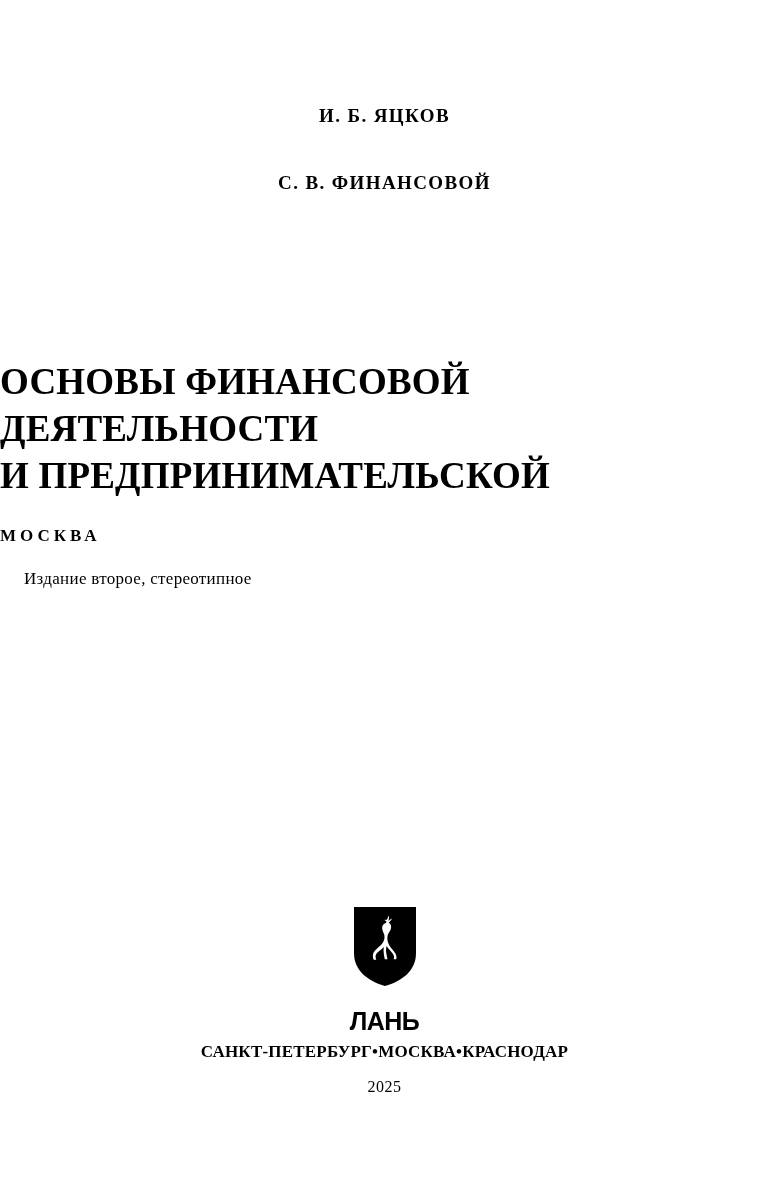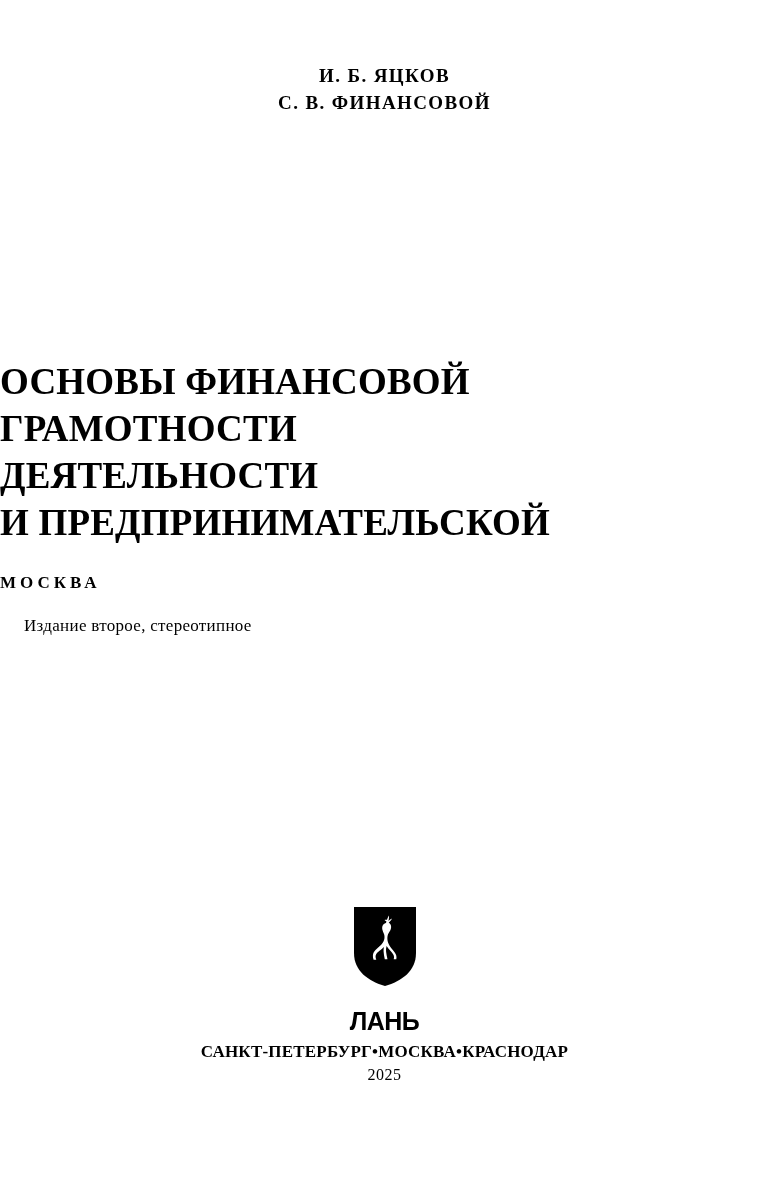--- a/index.html
+++ b/index.html
@@ -26,20 +26,21 @@
     text-align: center;
     font-family: "Liberation Serif", serif;
     font-weight: bold;
     font-size: 19px;
     letter-spacing: 1.4px;
     line-height: 27px;
   }
   .authors .author-line {
     display: block;
     white-space: nowrap;
+    margin-top: 40px;
   }
 
   .title-block {
     position: absolute;
     top: 358px;
     left: 0;
     width: 100%;
   }
   .main-title {
     font-family: "Liberation Serif", serif;
@@ -99,42 +100,41 @@
   .cities {
     margin-top: 8px;
     font-family: "Liberation Serif", serif;
     font-weight: bold;
     font-size: 17px;
     letter-spacing: 0.2px;
     text-align: center;
   }
 
   .year {
-    margin-top: 4px;
+    margin-top: 16px;
     font-family: "Liberation Serif", serif;
     font-weight: normal;
     font-size: 16px;
     letter-spacing: 0.5px;
     text-align: center;
   }
 </style>
 </head>
 <body>
 
 <div class="page">
 
   <div class="authors">
     <span class="author-line">И. Б. ЯЦКОВ</span>
     <span class="author-line">С. В. ФИНАНСОВОЙ</span>
   </div>
 
   <div class="title-block">
     <h1 class="main-title">
       <span class="tline">ОСНОВЫ ФИНАНСОВОЙ</span>
-      <span class="tline">ГРАМОТНОСТИ</span>
       <span class="tline">ДЕЯТЕЛЬНОСТИ</span>
       <span class="tline">И ПРЕДПРИНИМАТЕЛЬСКОЙ</span>
     </h1>
     <div class="subtitle">МОСКВА</div>
     <div class="edition">Издание второе, стереотипное</div>
   </div>
 
   <div class="publisher-block">
     <svg class="logo" viewBox="0 0 70 83" aria-hidden="true">
       <path d="M4 2 H66 V48 C66 66 52 76 35 81 C18 76 4 66 4 48 Z" fill="#000000"></path>

